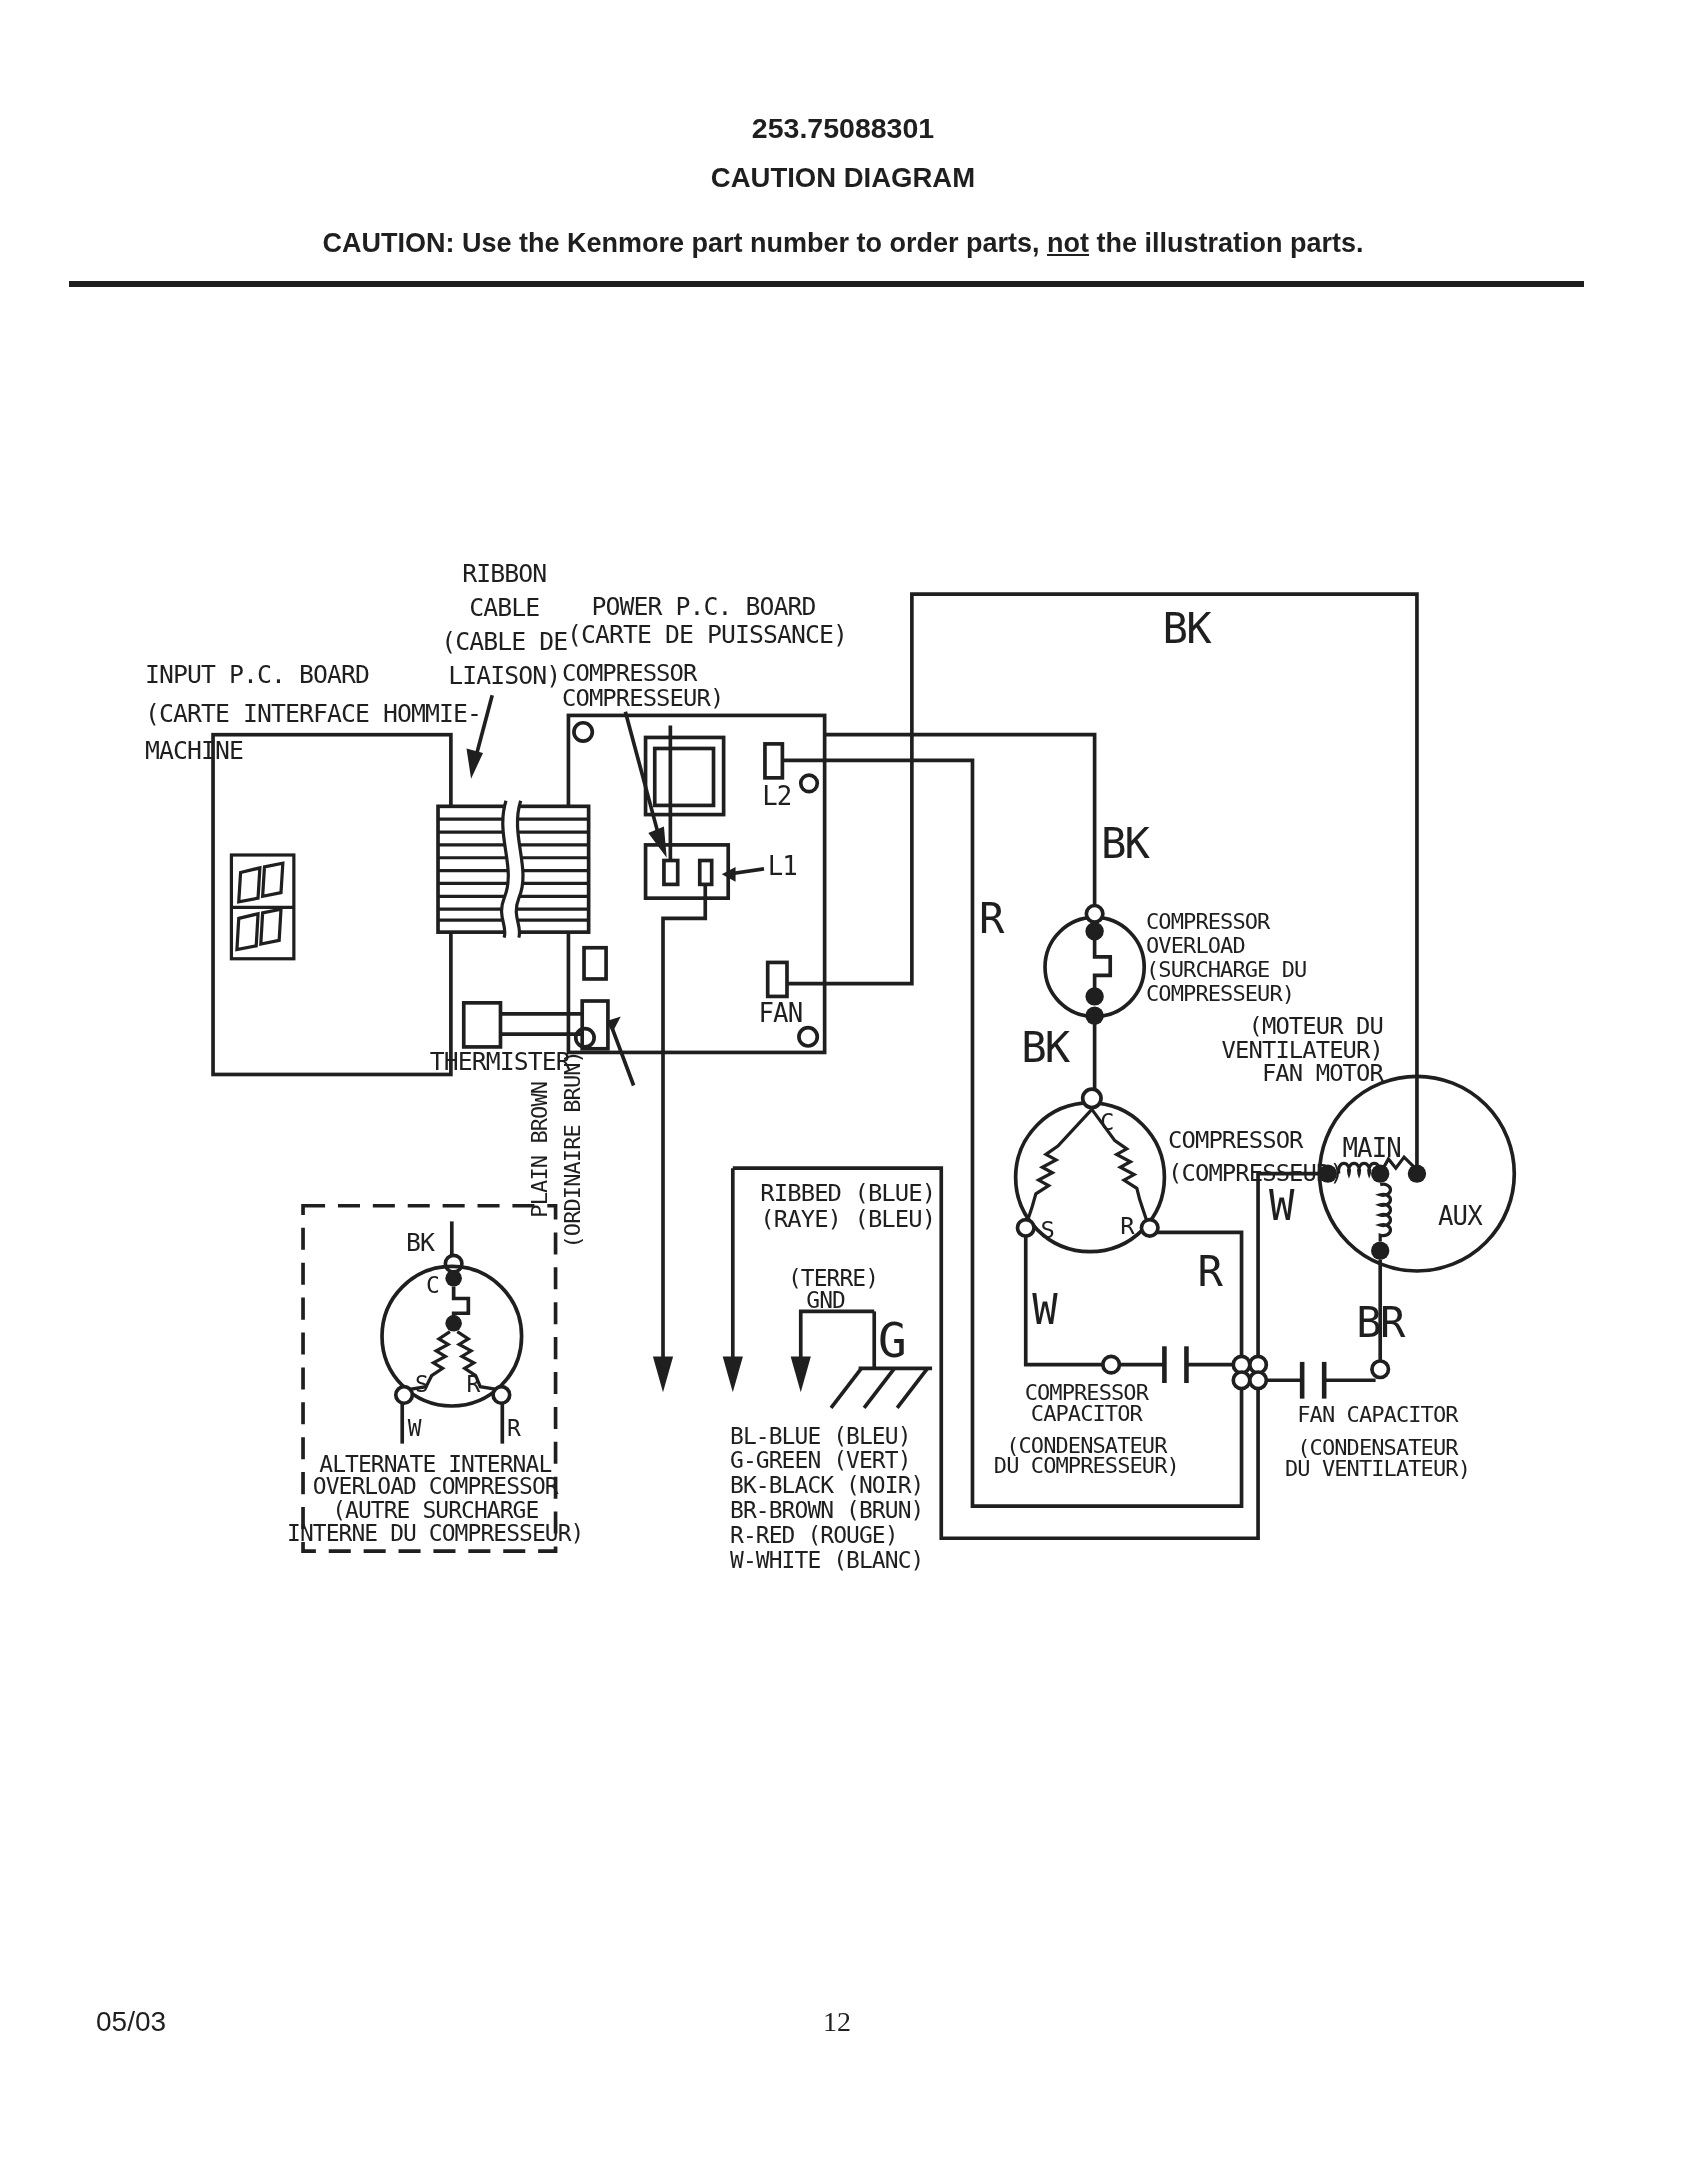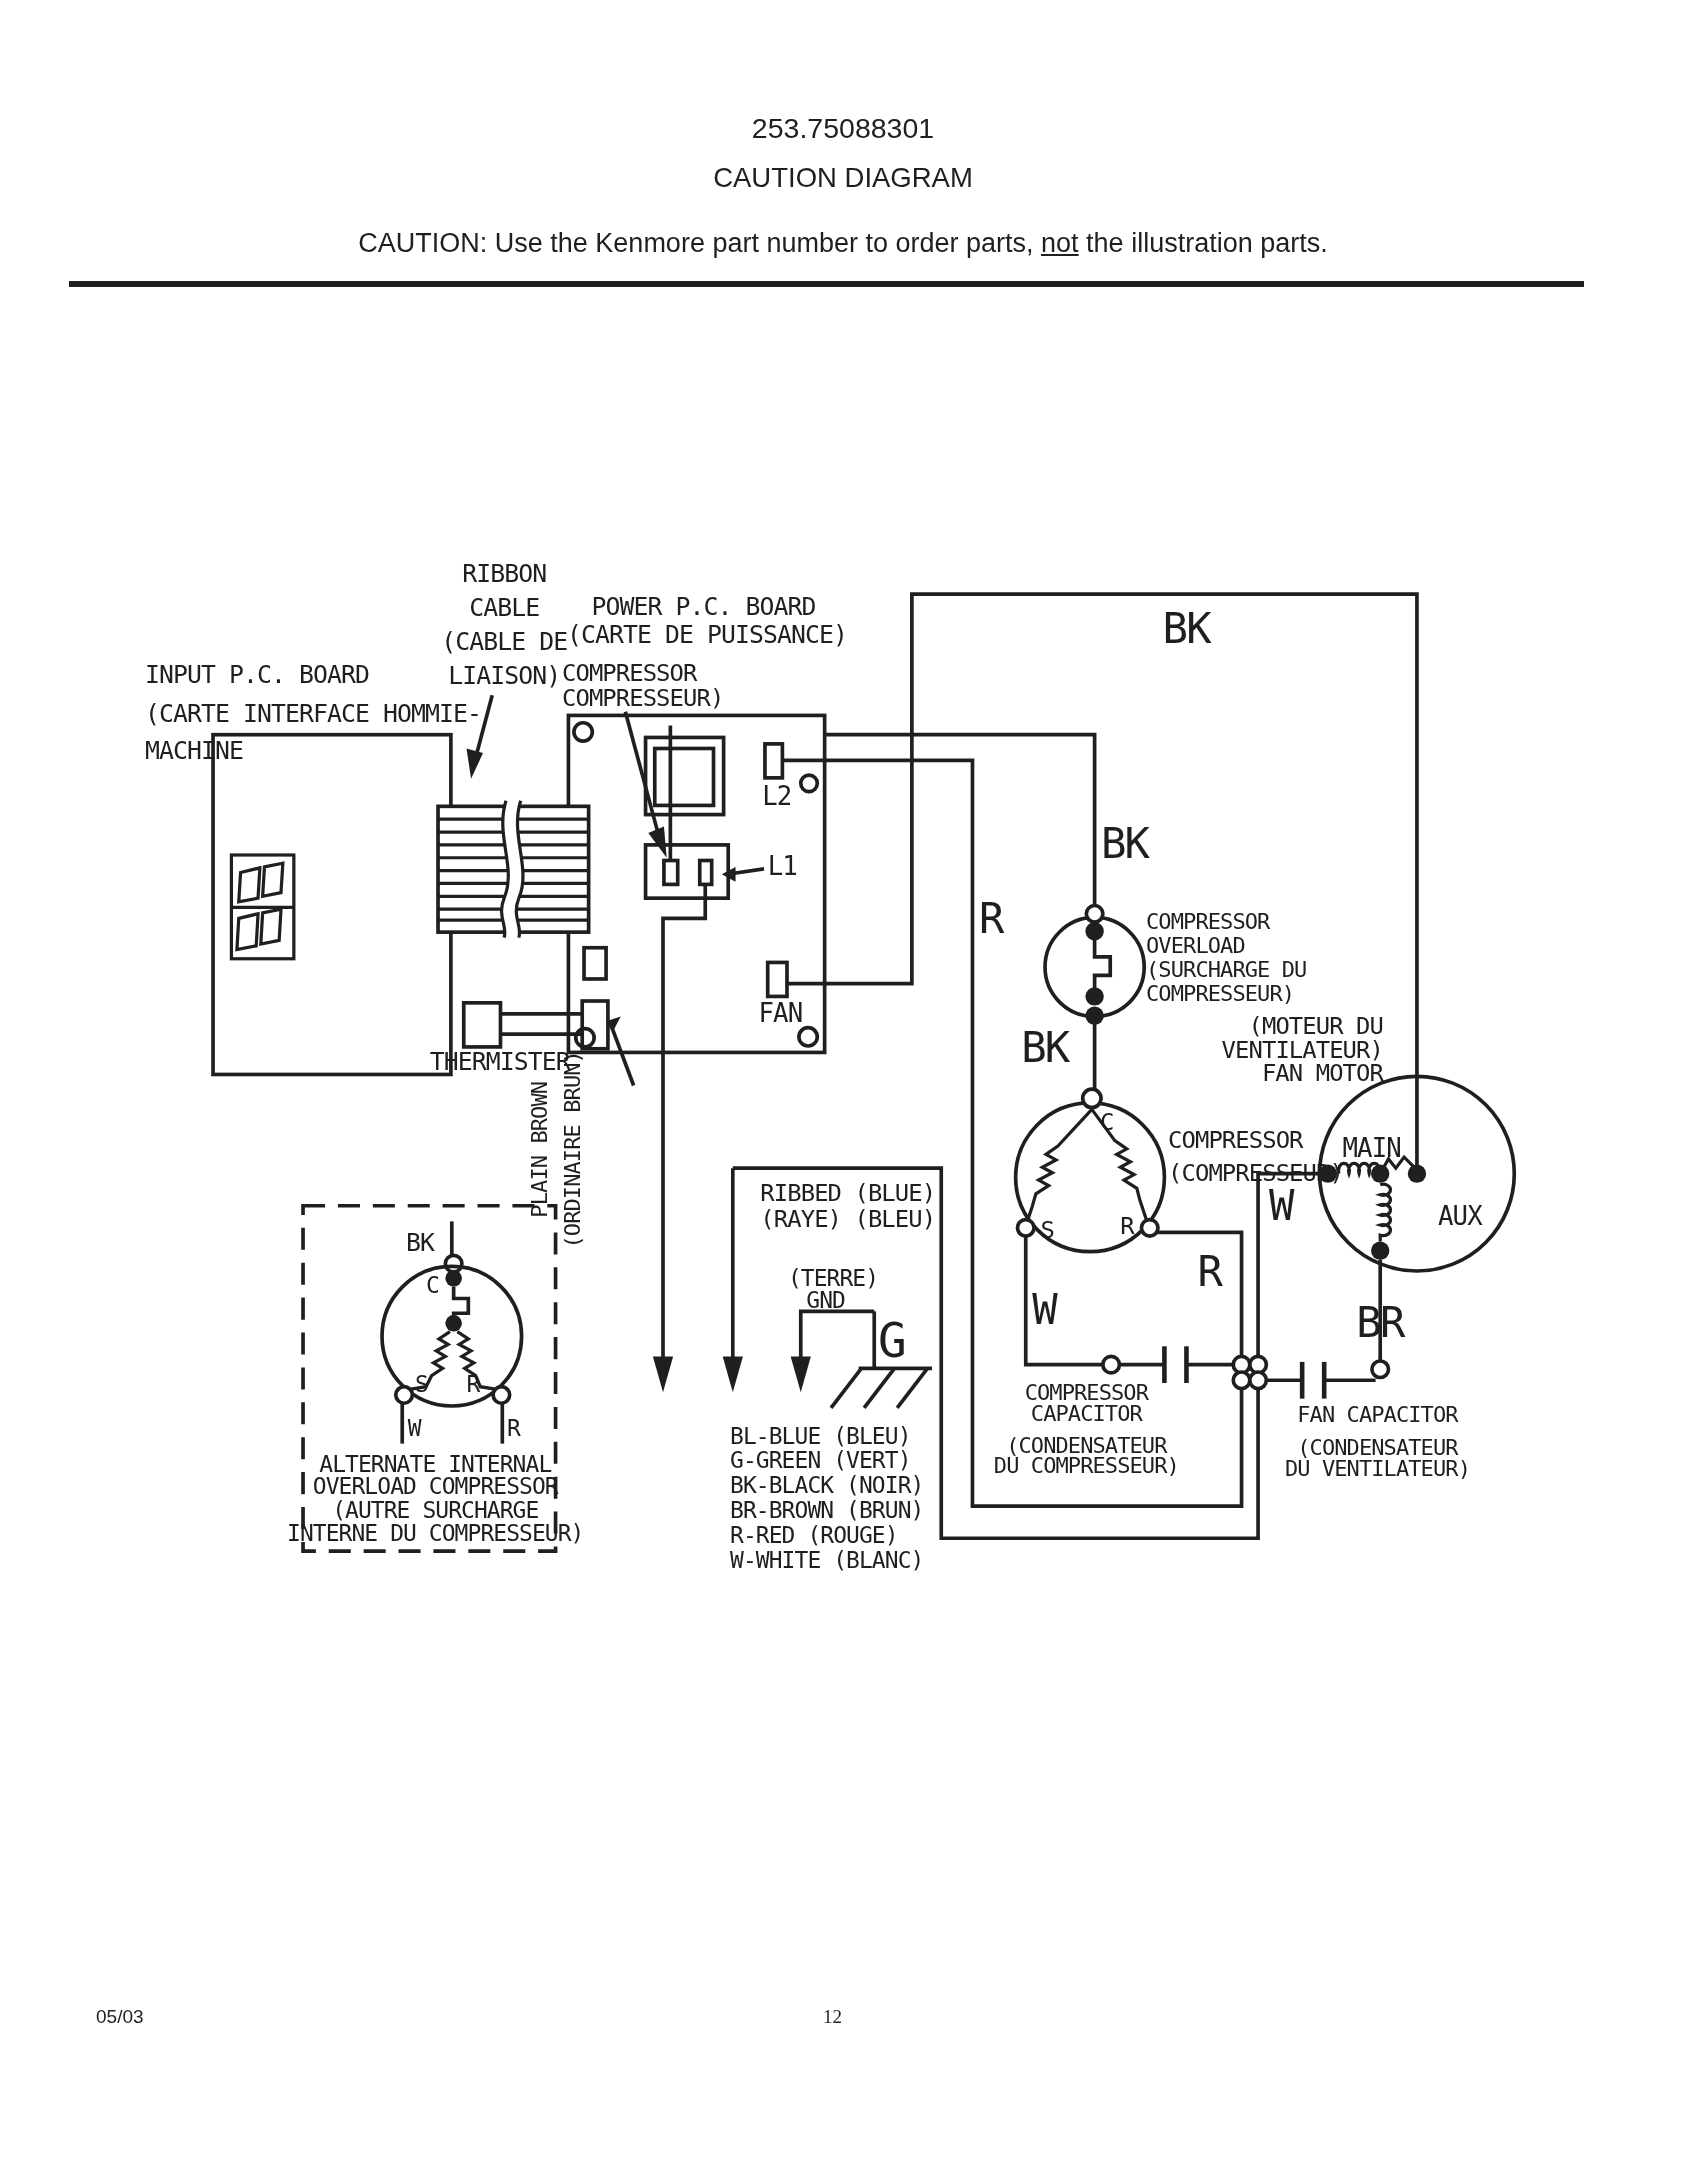--- a/index.html
+++ b/index.html
@@ -1,24 +1,24 @@
 <!DOCTYPE html>
 <html style="font-size:14.7px"><head>
 <meta charset="utf-8">
 <style>
   html,body{margin:0;padding:0;background:#e8e8e8;}
   #page{position:relative;width:1686px;height:2182px;background:#ffffff;overflow:hidden;
         font-family:"Liberation Sans",sans-serif;color:#1f1f1f;}
-  .hdr{position:absolute;left:0;width:1686px;text-align:center;}
+  .hdr{position:absolute;left:0;width:1686px;text-align:center;font-weight:bold;}
   #part-number{top:112px;font-size:28.5px;}
   #diagram-title{top:162px;font-size:27.5px;}
   #caution{top:228px;font-size:27px;}
   #caution .u{text-decoration:underline;}
   #rule{position:absolute;left:69px;top:281px;width:1515px;height:6.4px;background:#1f1f1f;}
-  .ftr{position:absolute;font-size:19px;}
+  .ftr{position:absolute;font-size:28px;}
   #footer-date{left:96px;top:2006px;}
   #footer-page{left:823px;top:2006px;font-family:Liberation Serif, serif;}
   svg{position:absolute;left:0;top:0;}
   .w{stroke:#1f1f1f;stroke-width:4;fill:none;}
   .w5{stroke:#1f1f1f;stroke-width:5;fill:none;}
   .thin{stroke:#1f1f1f;stroke-width:3.5;fill:none;}
   .fw{stroke:#1f1f1f;stroke-width:4;fill:#ffffff;}
   .dot{fill:#1f1f1f;stroke:none;}
   .erase{stroke:#ffffff;stroke-width:16;fill:none;}
   .dash{stroke:#1f1f1f;stroke-width:4;fill:none;stroke-dasharray:24 14;}

